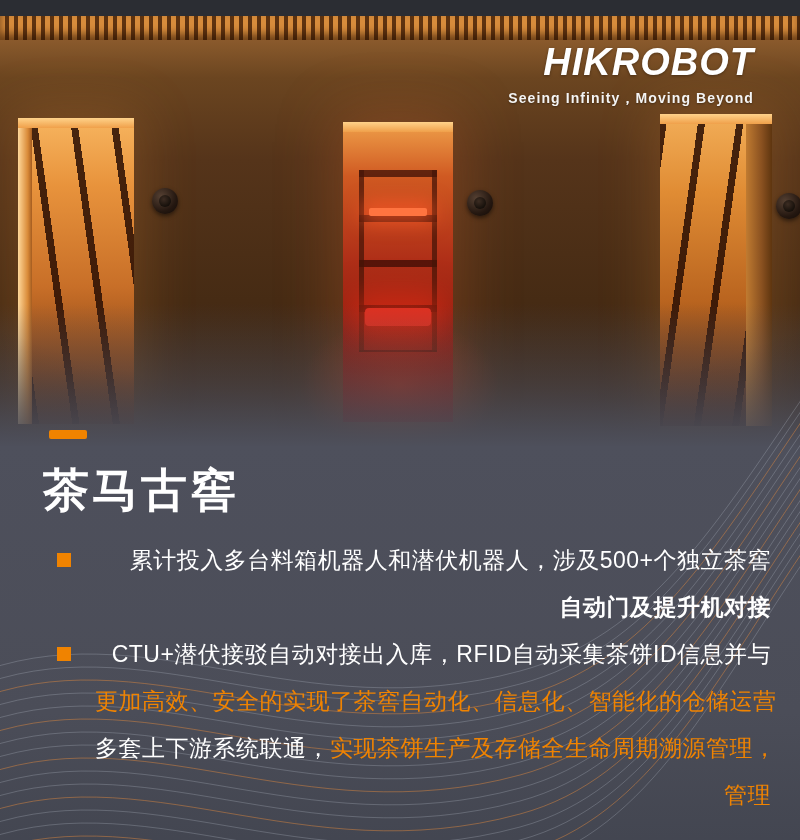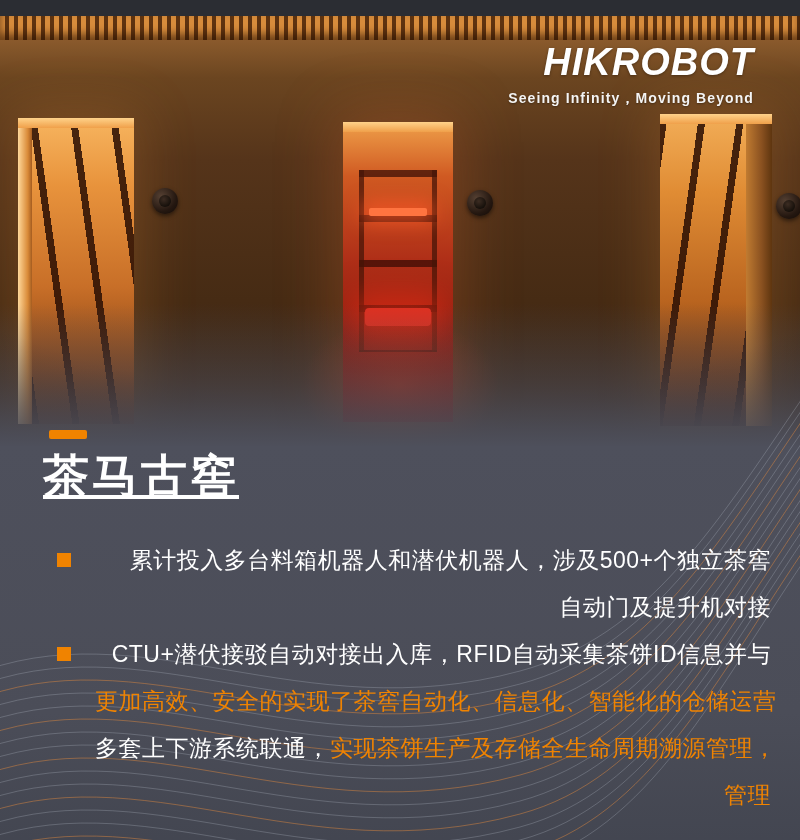--- a/index.html
+++ b/index.html
@@ -86,22 +86,22 @@
   
   .content-bg { position:absolute; left:0; top:430px; width:100%; height:410px;
       background:linear-gradient(180deg,#4e505c 0%,#4b4d58 65%,#424550 100%); }
   .bottom-edge { position:absolute; left:0; bottom:0; width:100%; height:5px; background:#17191e; }
 
   .curves { position:absolute; left:0; top:360px; width:800px; height:480px; pointer-events:none; }
 
   .accent-dash { position:absolute; left:49px; top:414px; width:38px; height:9px;
       border-radius:2px; }
 
-  .section-title { position:absolute; left:43px; top:430px; font-size:46px; font-weight:700;
-      color:#fff; letter-spacing:3px;text-decoration:underline; }
+  .section-title { position:absolute; left:43px; top:444px; font-size:46px; font-weight:700;
+      color:#fff; letter-spacing:3px; }
 
   .bullets { position:absolute; left:57px; top:521px; width:714px; list-style:none; }
   .bullets li { position:relative; padding-left:38px;text-align:right; }
   .bullets .marker { position:absolute; left:0; top:16px; width:14px; height:14px; }
   .bullets .line { font-size:23px; line-height:47px; letter-spacing:.5px; white-space:nowrap; }
 </style>
 </head>
 <body>
 
 <div class="page">
@@ -170,21 +170,21 @@
       <path d="M -30 495 C 140 425, 300 550, 520 490 C 650 455, 715 315, 812 173" fill="none" stroke="rgba(195,200,212,0.26)" stroke-width="1"></path>
     </svg>
 
   <div class="accent-dash" style="background: rgb(240, 131, 0);"></div>
   <h1 class="section-title">茶马古窖</h1>
 
   <ul class="bullets">
       <li>
         <span class="marker" style="background: rgb(240, 131, 0);"></span>
         <div class="line"><span style="color: rgb(255, 255, 255);">累计投入多台料箱机器人和潜伏机器人，涉及500+个独立茶窖</span></div>
-        <div class="line"><span style="color: rgb(255, 255, 255);">自动门及提升机对接</span></div>
+        <div class="line"><span style="color: rgb(255, 255, 255); font-weight: bold;">自动门及提升机对接</span></div>
       </li>
       <li>
         <span class="marker" style="background: rgb(240, 131, 0);"></span>
         <div class="line"><span style="color: rgb(255, 255, 255);">CTU+潜伏接驳自动对接出入库，RFID自动采集茶饼ID信息并与</span></div>
         <div class="line"><span style="color: rgb(240, 131, 0);">更加高效、安全的实现了茶窖自动化、信息化、智能化的仓储运营</span></div>
         <div class="line"><span style="color: rgb(255, 255, 255);">多套上下游系统联通，</span><span style="color: rgb(240, 131, 0);">实现茶饼生产及存储全生命周期溯源管理，</span></div>
         <div class="line"><span style="color: rgb(240, 131, 0);">管理</span></div>
       </li>
     </ul>
 

